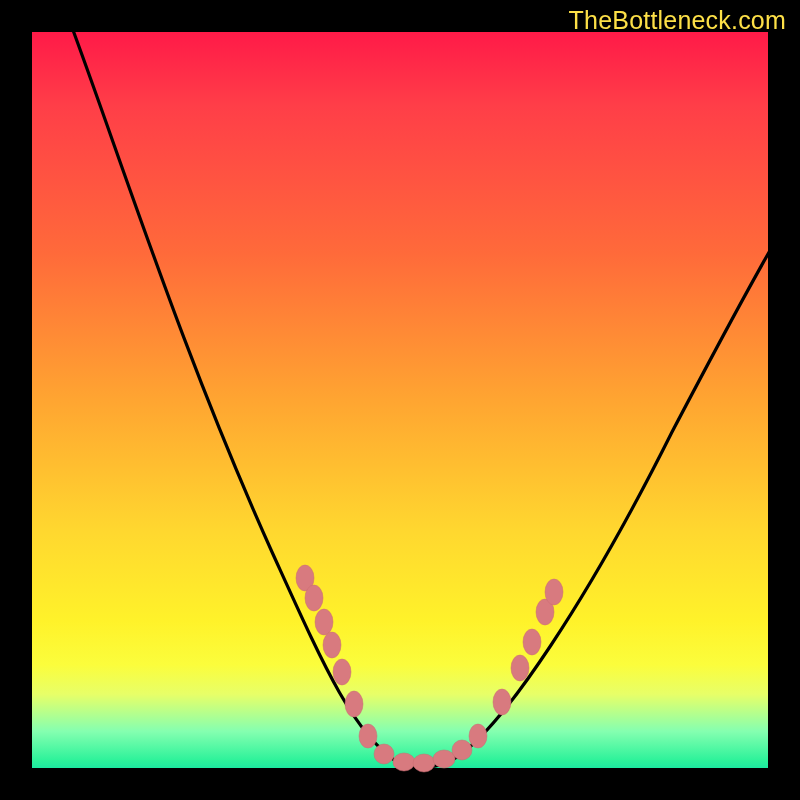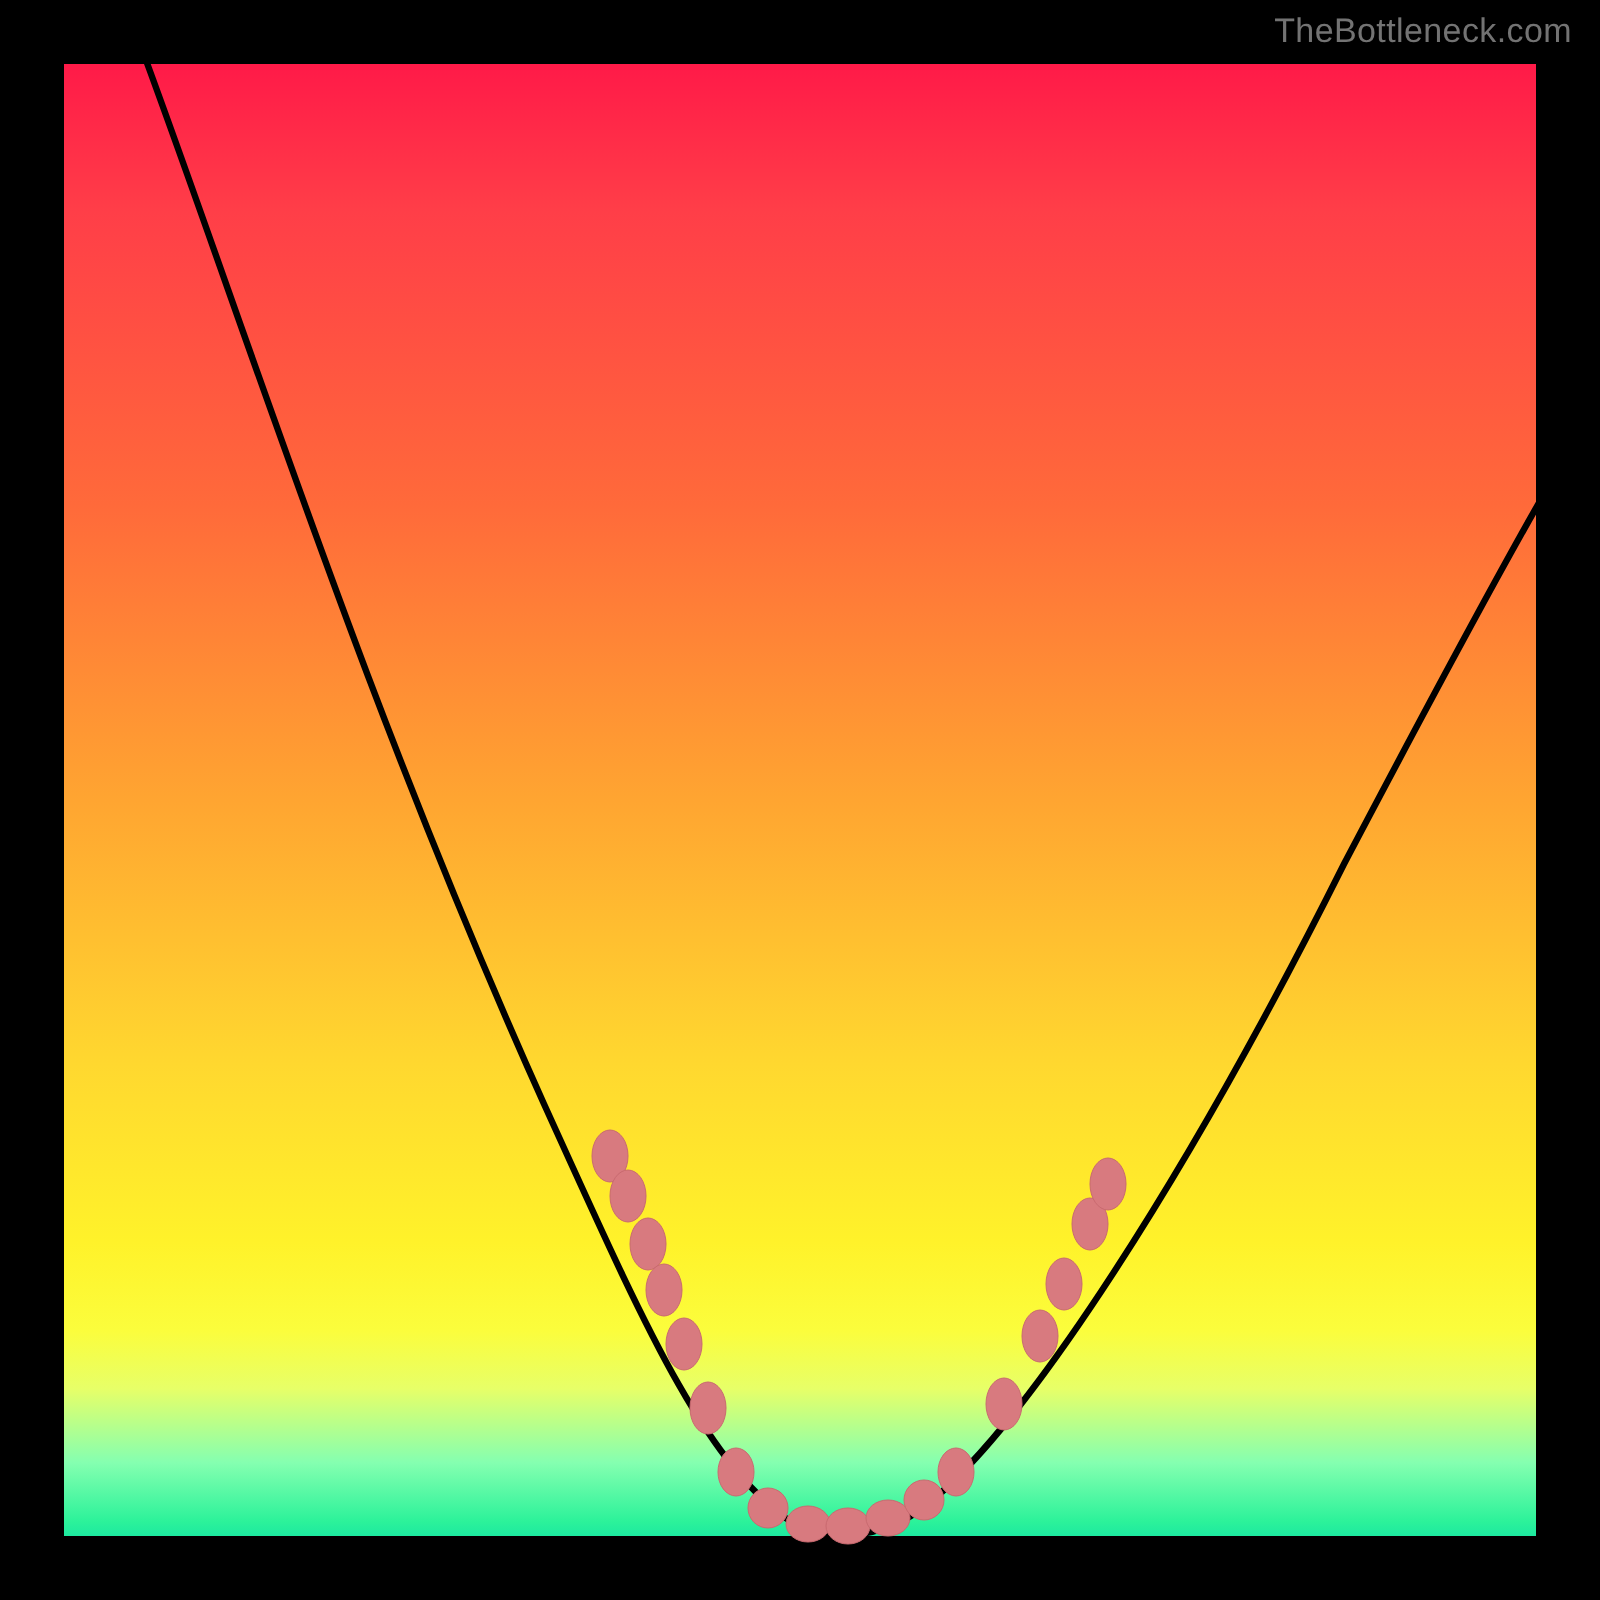--- a/index.html
+++ b/index.html
@@ -38,22 +38,22 @@
       #e7ff68 90%,
       #85ffb0 95%,
       #2cf29a 99%,
       #1de9a0 100%
     );
   }
   .watermark {
     position: absolute;
     top: 6px;
     right: 14px;
-    color: #737373;
-    font-size: 17px;
+    color: #fde047;
+    font-size: 25px;
     letter-spacing: 0.2px;
     font-weight: 500;
     user-select: none;
     pointer-events: none;
   }
   svg.curve {
     position: absolute;
     left: 0;
     top: 0;
     width: 736px;

